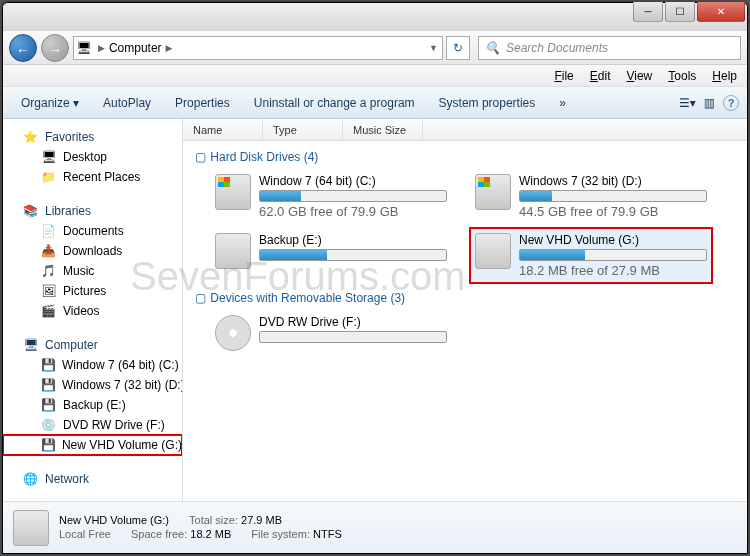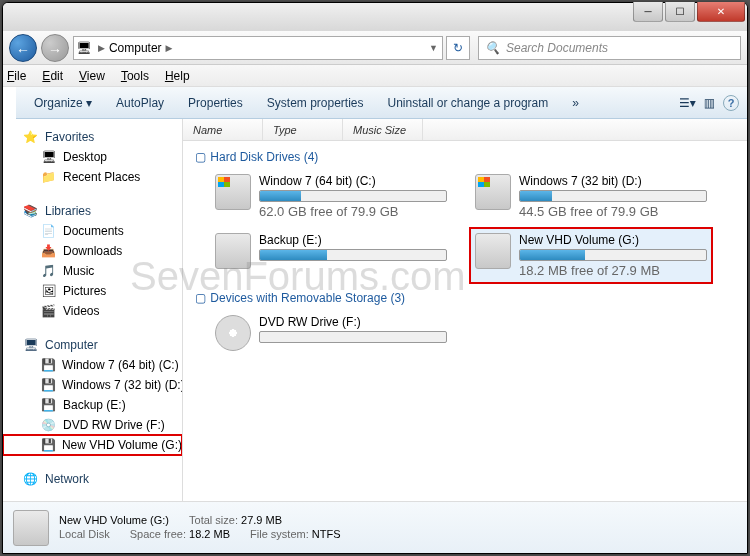--- a/index.html
+++ b/index.html
@@ -10,35 +10,35 @@
 .winbtn { width: 30px; height: 20px; border: 1px solid rgba(0,0,0,0.3); border-top: none; background: linear-gradient(to bottom, #e8e8e8, #c8c8c8); font-size: 10px; display: flex; align-items: center; justify-content: center; border-radius: 0 0 3px 3px; }
 .winbtn.close { width: 48px; background: linear-gradient(to bottom, #e67e73, #c0392b); color: #fff; }
 .navbar { height: 34px; background: linear-gradient(to bottom, #fafafa, #e8e8e8); display: flex; align-items: center; padding: 0 6px; gap: 4px; border-bottom: 1px solid #ccc; }
 .navbtn { width: 28px; height: 28px; border-radius: 50%; background: radial-gradient(circle at 30% 30%, #5ba3e0, #1e5a9e); color: #fff; display: flex; align-items: center; justify-content: center; font-size: 14px; border: 1px solid #1a4a7e; }
 .navbtn.fwd { background: radial-gradient(circle at 30% 30%, #ccc, #999); border-color: #888; }
 .breadcrumb { flex: 0 0 370px; height: 24px; border: 1px solid #aaa; background: #fff; display: flex; align-items: center; font-size: 12px; }
 .bc-icon { width: 20px; text-align: center; }
 .bc-sep { padding: 0 4px; color: #666; font-size: 9px; }
 .refresh { width: 24px; height: 24px; border: 1px solid #aaa; background: #fff; display: flex; align-items: center; justify-content: center; color: #1e5a9e; font-size: 12px; margin-left: -1px; }
 .search { flex: 1; height: 24px; border: 1px solid #aaa; background: #fff; display: flex; align-items: center; padding: 0 6px; margin-left: 4px; color: #888; font-size: 12px; font-style: italic; gap: 6px; }
-.menubar { height: 22px; background: linear-gradient(to bottom, #f8f8f8, #ececec); display: flex; align-items: center; padding: 0 4px; gap: 16px; font-size: 12px; border-bottom: 1px solid #ddd; }
+.menubar { height: 22px; background: linear-gradient(to bottom, #f8f8f8, #ececec); display: flex; align-items: center; padding: 0 10px; gap: 16px; font-size: 12px; border-bottom: 1px solid #ddd; justify-content: flex-end; }
 .menubar span { text-decoration: underline; text-decoration-color: transparent; }
 .menubar span::first-letter { text-decoration: underline; }
-.toolbar { height: 32px; background: linear-gradient(to bottom, #f5f9fc, #dce8f2); display: flex; align-items: center; padding: 0 8px; gap: 4px; font-size: 12px; color: #1a3a5a; border-bottom: 1px solid #b5cde0; margin-left: 13px; }
+.toolbar { height: 32px; background: linear-gradient(to bottom, #f5f9fc, #dce8f2); display: flex; align-items: center; padding: 0 8px; gap: 4px; font-size: 12px; color: #1a3a5a; border-bottom: 1px solid #b5cde0; }
 .toolbtn { padding: 4px 10px; border-radius: 3px; }
 .tool-right { margin-left: auto; display: flex; gap: 8px; align-items: center; }
 .body { flex: 1; display: flex; overflow: hidden; }
 .sidebar { width: 180px; border-right: 1px solid #ddd; padding: 8px 0; overflow-y: auto; font-size: 12px; }
 .sb-group { margin-bottom: 14px; }
 .sb-head { padding: 2px 8px 2px 20px; color: #1a3a5a; display: flex; align-items: center; gap: 6px; }
 .sb-item { padding: 2px 8px 2px 38px; display: flex; align-items: center; gap: 6px; white-space: nowrap; }
 .sb-item.hl { outline: 2px solid #d00; outline-offset: -1px; }
 .ico { width: 16px; height: 16px; display: inline-flex; align-items: center; justify-content: center; font-size: 12px; }
 .main { flex: 1; display: flex; flex-direction: column; overflow: hidden; }
-.cols { height: 22px; border-bottom: 1px solid #ddd; display: flex; align-items: center; font-size: 11px; color: #333; background: linear-gradient(to bottom, #fdfdfd, #f0f0f0); font-style: italic; }
+.cols { height: 22px; border-bottom: 1px solid #ddd; display: flex; align-items: center; font-size: 11px; color: #333; background: linear-gradient(to bottom, #fdfdfd, #f0f0f0); }
 .col { padding: 0 10px; border-right: 1px solid #e0e0e0; height: 100%; display: flex; align-items: center; }
 .content { flex: 1; overflow-y: auto; padding: 6px 10px; font-size: 12px; }
 .section { margin-bottom: 6px; }
 .sec-head { color: #1e5a9e; padding: 3px 0 6px 2px; display: flex; align-items: center; gap: 4px; }
 .drives { display: flex; flex-wrap: wrap; gap: 6px 20px; padding-left: 18px; }
 .drive { width: 240px; display: flex; gap: 8px; padding: 4px; }
 .drive.hl { outline: 2px solid #d00; background: #e4f0fb; }
 .drv-icon { width: 36px; height: 36px; background: linear-gradient(to bottom, #eaeaea, #c8c8c8); border: 1px solid #aaa; border-radius: 3px; flex-shrink: 0; position: relative; }
 .drv-icon.win::after { content: ""; position: absolute; top: 2px; left: 2px; width: 12px; height: 10px; background: conic-gradient(#f25022 0 25%, #7fba00 0 50%, #00a4ef 0 75%, #ffb900 0 100%); }
 .drv-icon.dvd { border-radius: 50%; background: radial-gradient(circle, #fff 0 15%, #ddd 16% 100%); }
@@ -91,22 +91,22 @@
     <span>Edit</span>
     <span>View</span>
     <span>Tools</span>
     <span>Help</span>
   </div>
 
   <div class="toolbar">
     <div class="toolbtn">Organize ▾</div>
     <div class="toolbtn">AutoPlay</div>
     <div class="toolbtn">Properties</div>
+    <div class="toolbtn">Uninstall or change a program</div>
     <div class="toolbtn">System properties</div>
-    <div class="toolbtn">Uninstall or change a program</div>
     <div class="toolbtn">»</div>
     <div class="tool-right">
       <span>☰▾</span>
       <span>▥</span>
       <span style="color:#3a6ea5;font-weight:bold;border:1px solid #8ab;border-radius:50%;width:16px;height:16px;display:inline-flex;align-items:center;justify-content:center;font-size:11px;">?</span>
     </div>
   </div>
 
   <div class="body">
     <div class="sidebar">
@@ -258,21 +258,21 @@
   </div>
 
   <div class="statusbar">
     <div class="sb-icon"></div>
     <div class="sb-info">
       <div class="sb-row">
         <span><span>New VHD Volume (G:)</span></span>
         <span><span class="sb-lbl">Total size:</span> <span>27.9 MB</span></span>
       </div>
       <div class="sb-row">
-        <span class="sb-lbl">Local Disk</span>
+        <span class="sb-lbl">Local Free</span>
         <span><span class="sb-lbl">Space free:</span> <span>18.2 MB</span></span>
         <span><span class="sb-lbl">File system:</span> <span>NTFS</span></span>
       </div>
     </div>
   </div>
 </div>
 
 <div class="watermark">SevenForums.com</div>
 
 </body></html>

